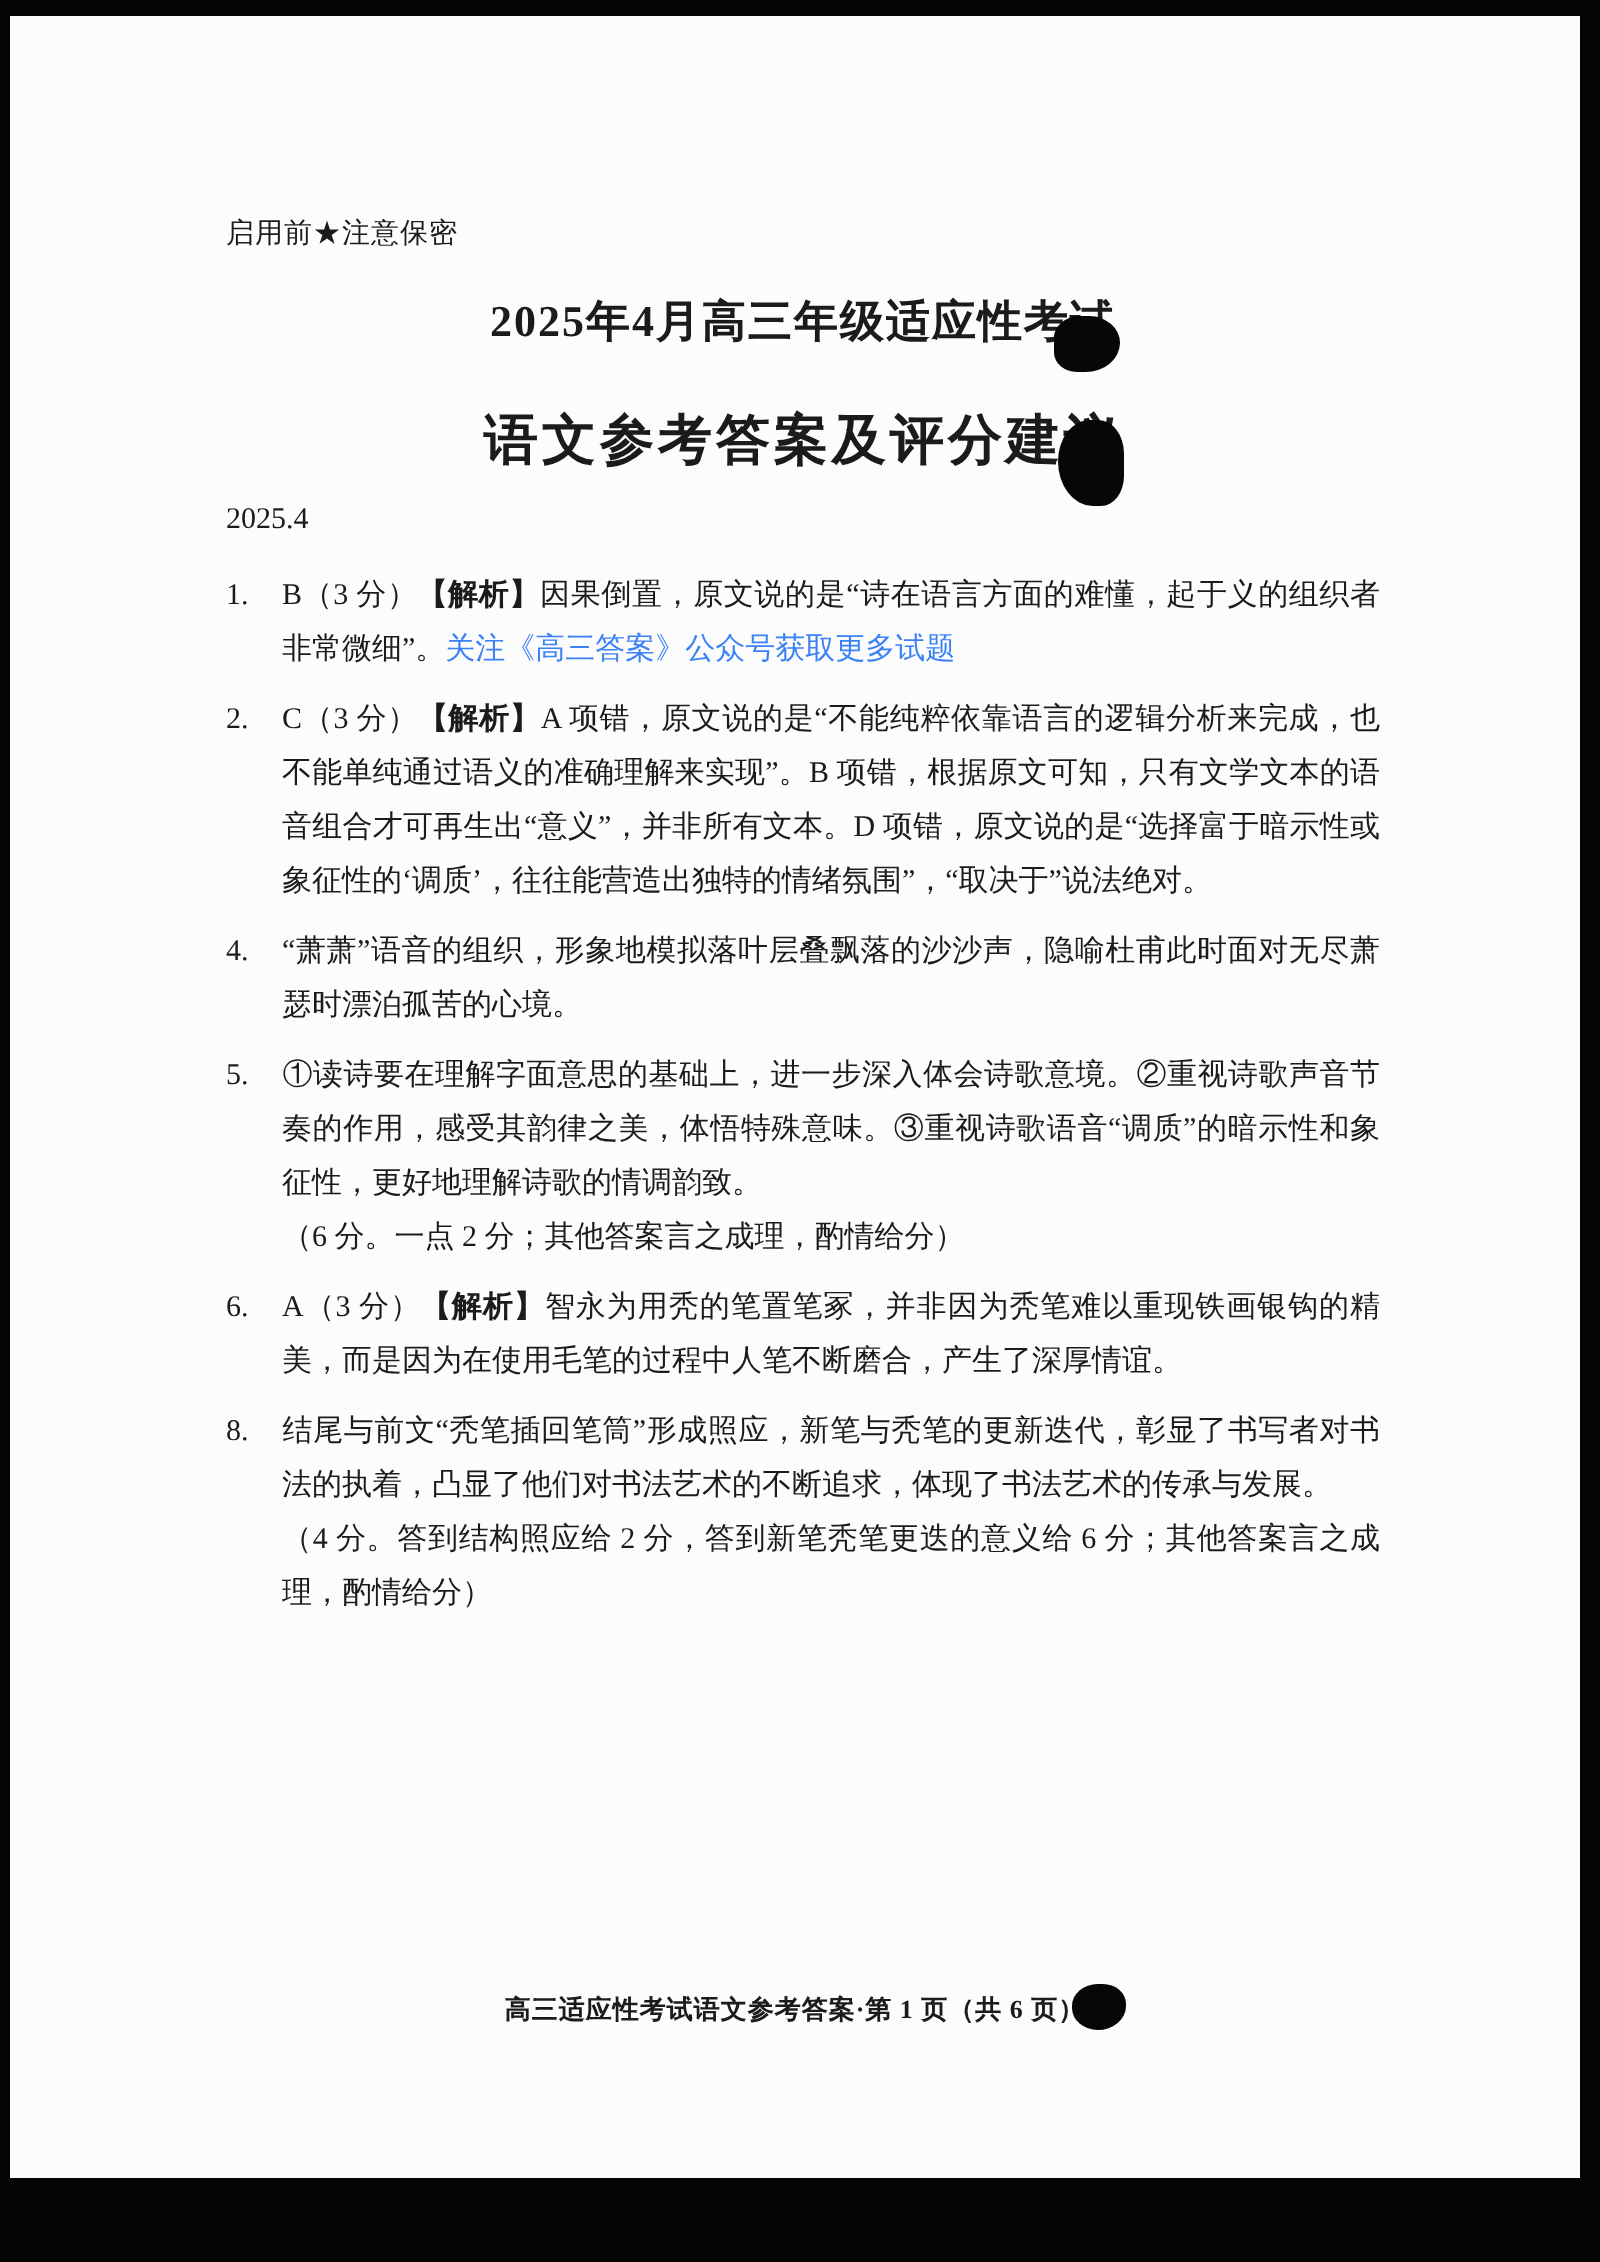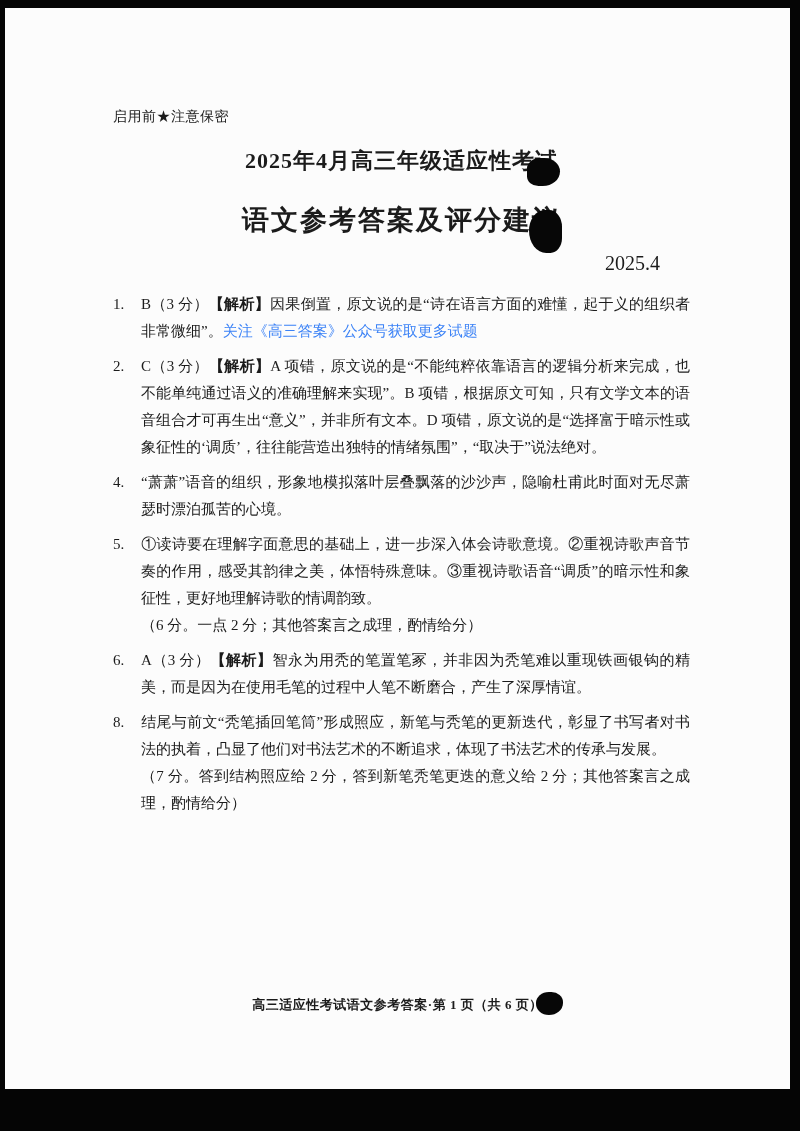--- a/index.html
+++ b/index.html
@@ -17,21 +17,21 @@
   .content { padding: 100px 100px 0 108px; }
   .notice { font-size: 14px; font-weight: normal; letter-spacing: 0.5px; }
   .title1 {
     margin: 20px 0 0 0; text-align: center;
     font-size: 22px; font-weight: 700; letter-spacing: 1px;
   }
   .title2 {
     margin: 26px 0 0 0; text-align: center;
     font-size: 27px; font-weight: 700; letter-spacing: 2px;
   }
-  .date { margin-top: 14px; text-align: right; padding-right: 30px; font-size: 20px; }
+  .date { margin-top: 14px; padding-right: 30px; font-size: 15px; }
   .answers { margin-top: 16px; font-size: 15px; line-height: 27px; text-align: justify; }
   .answer-item { margin-bottom: 8px; }
   .answer-main { margin: 0; padding-left: 28px; text-indent: -28px; }
   .answer-num { display: inline-block; width: 28px; text-indent: 0; }
   .answer-note { margin: 0; padding-left: 28px; }
   .seg-b { font-weight: bold; }
   .seg-g { color: #3b82f6; }
   .footer {
     position: absolute; left: 0; right: 0; top: 988px;
     text-align: center; font-size: 13px; font-weight: bold; letter-spacing: 0.5px;
@@ -63,21 +63,21 @@
           </div>
           <div class="answer-item">
             <p class="answer-main"><span class="answer-num">5.</span><span class="seg-n">①读诗要在理解字面意思的基础上，进一步深入体会诗歌意境。②重视诗歌声音节奏的作用，感受其韵律之美，体悟特殊意味。③重视诗歌语音“调质”的暗示性和象征性，更好地理解诗歌的情调韵致。</span></p>
             <p class="answer-note">（6 分。一点 2 分；其他答案言之成理，酌情给分）</p>
           </div>
           <div class="answer-item">
             <p class="answer-main"><span class="answer-num">6.</span><span class="seg-n">A（3 分）</span><span class="seg-b">【解析】</span><span class="seg-n">智永为用秃的笔置笔冢，并非因为秃笔难以重现铁画银钩的精美，而是因为在使用毛笔的过程中人笔不断磨合，产生了深厚情谊。</span></p>
           </div>
           <div class="answer-item">
             <p class="answer-main"><span class="answer-num">8.</span><span class="seg-n">结尾与前文“秃笔插回笔筒”形成照应，新笔与秃笔的更新迭代，彰显了书写者对书法的执着，凸显了他们对书法艺术的不断追求，体现了书法艺术的传承与发展。</span></p>
-            <p class="answer-note">（7 分。答到结构照应给 2 分，答到新笔秃笔更迭的意义给 2 分；其他答案言之成理，酌情给分）</p>
+            <p class="answer-note">（4 分。答到结构照应给 2 分，答到新笔秃笔更迭的意义给 6 分；其他答案言之成理，酌情给分）</p>
           </div>
         </div>
     </div>
     <div class="footer">高三适应性考试语文参考答案·第 1 页（共 6 页）</div>
   </div>
   <div class="blob blob-t1"></div>
   <div class="blob blob-t2"></div>
   <div class="blob blob-f"></div>
 </div>
 

